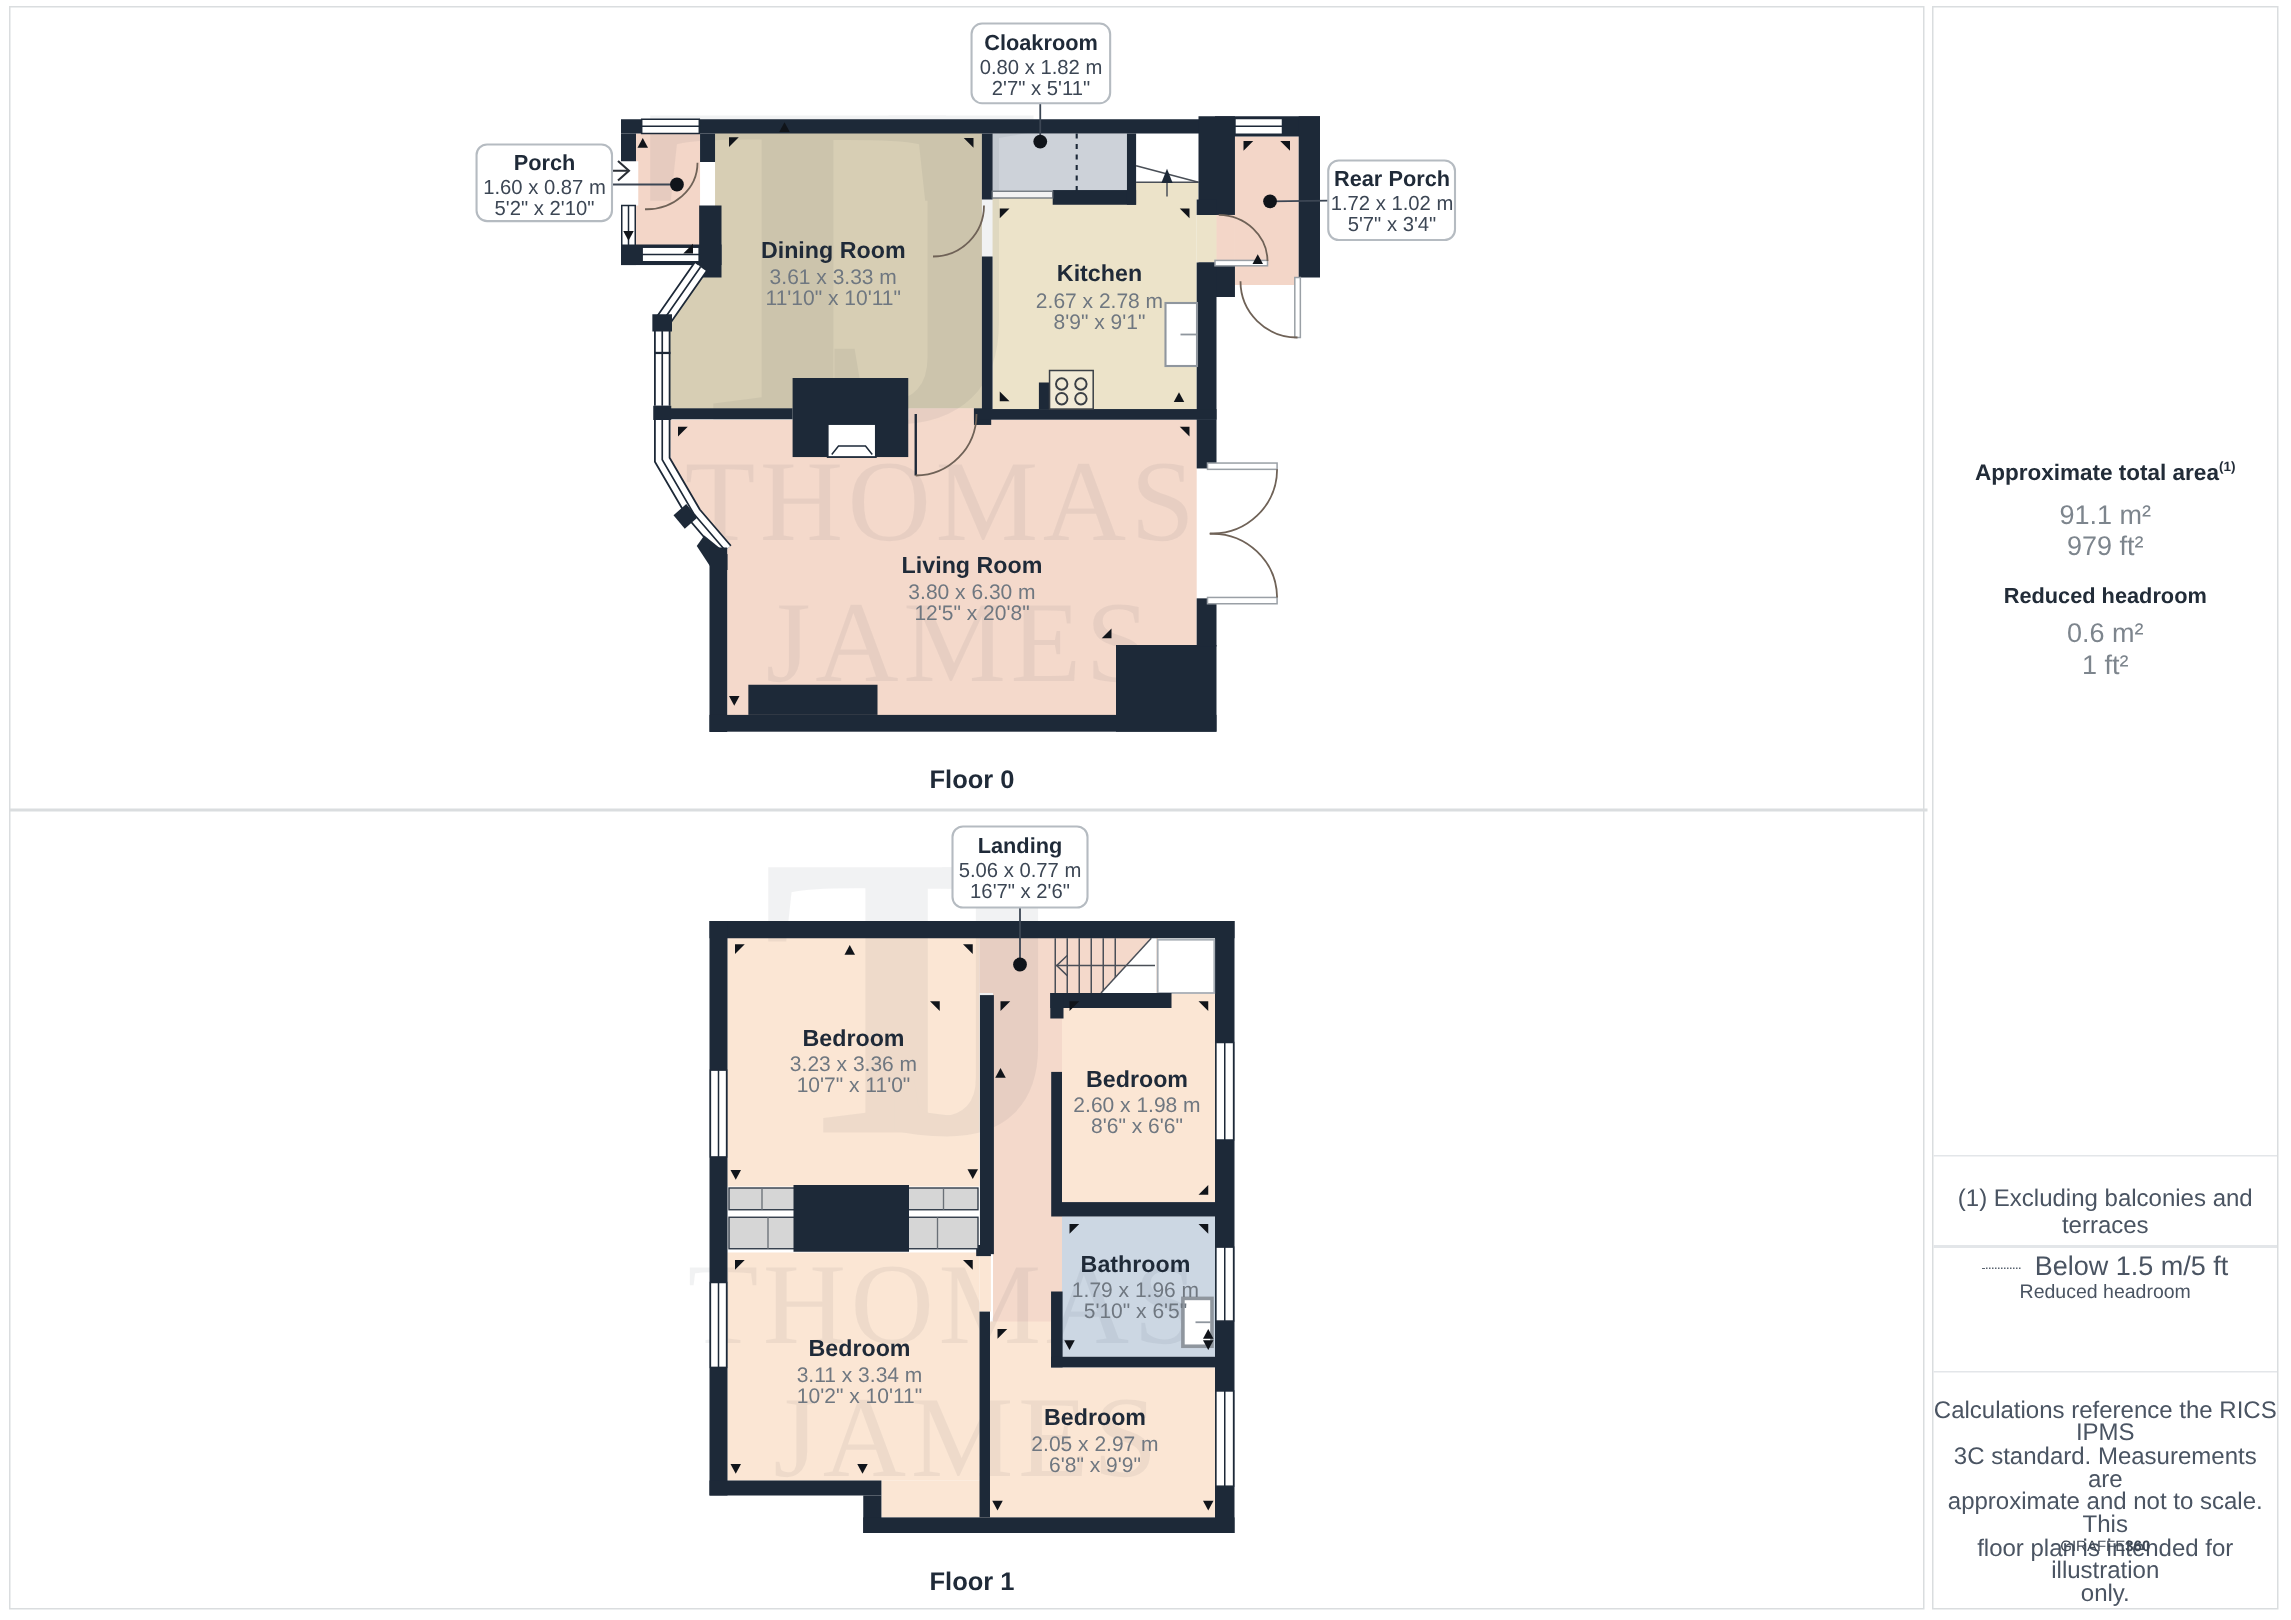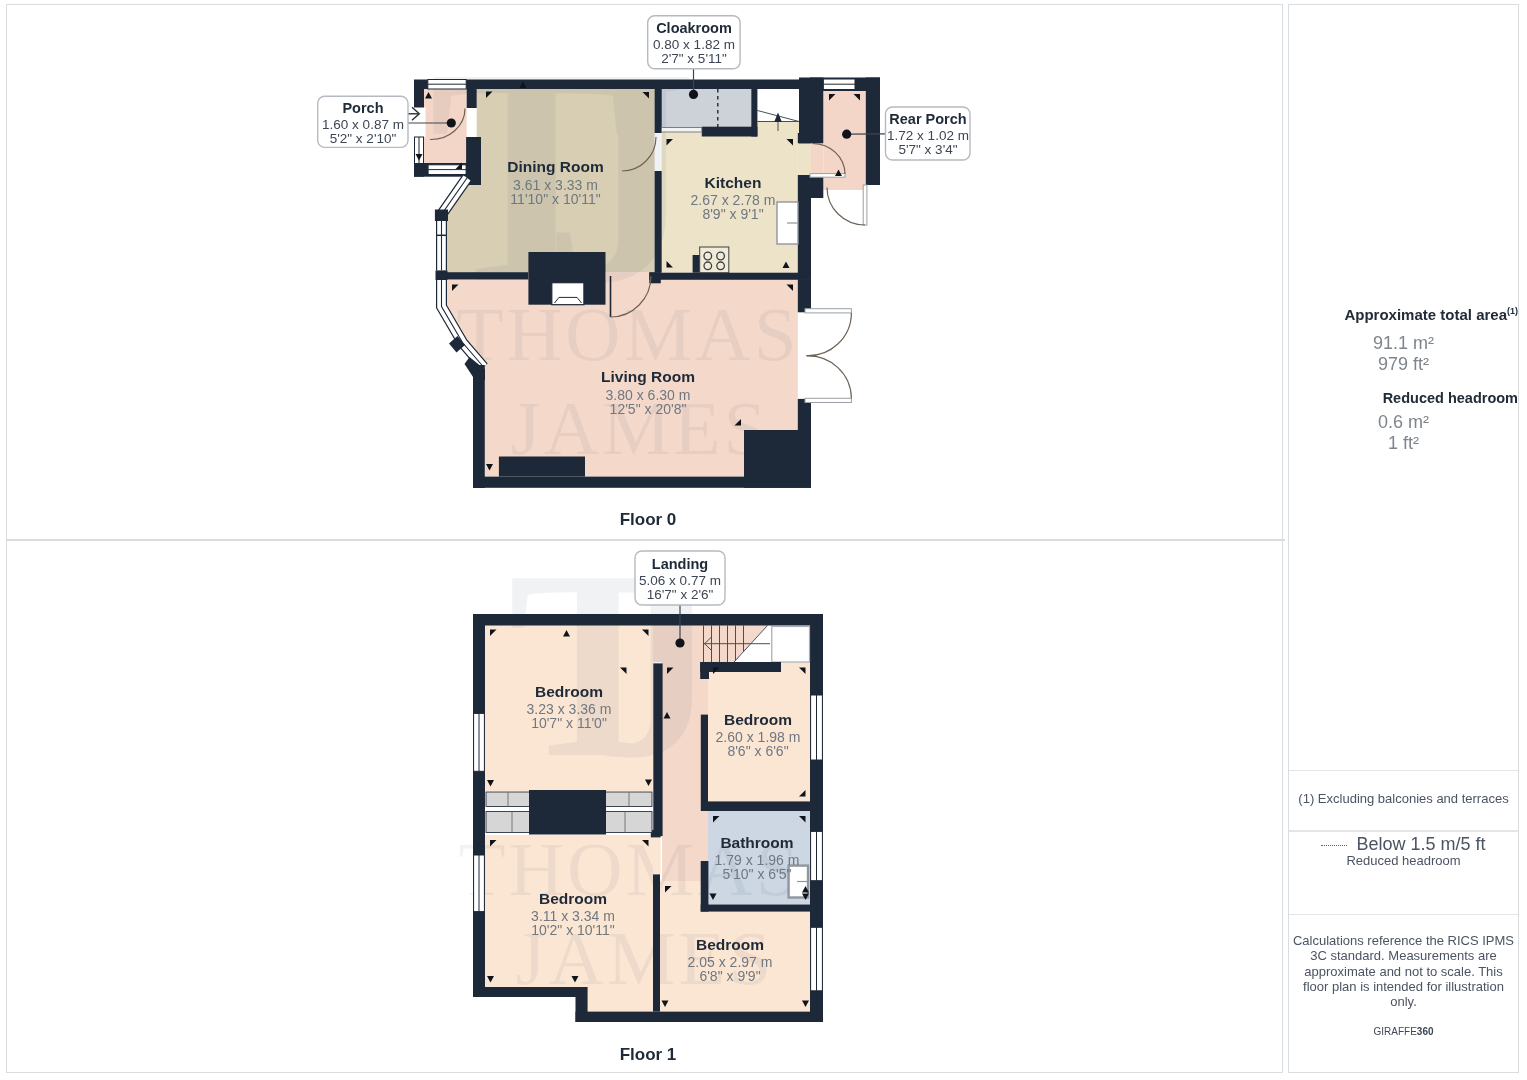--- a/index.html
+++ b/index.html
@@ -3,22 +3,22 @@
 <meta charset="utf-8">
 <style>
   html,body{margin:0;padding:0;background:#fff;width:1527px;height:1080px;overflow:hidden;
     font-family:"Liberation Sans", sans-serif;}
   .abs{position:absolute;}
   #mainpanel{left:6px;top:4px;width:1277px;height:1069px;border:1.5px solid #dadddf;box-sizing:border-box;}
   #floordiv{left:6px;top:539px;width:1279px;height:1.5px;background:#dadddf;}
   #sidepanel{left:1288px;top:4px;width:231px;height:1069px;border:1.5px solid #dadddf;box-sizing:border-box;}
   .sline{left:1289px;width:229px;height:1.5px;background:#e3e6e9;}
   .sbtxt{left:1289px;width:229px;text-align:center;color:#7d858d;font-size:18px;}
-  .sbhead{left:1289px;width:229px;text-align:right;color:#222c38;font-weight:bold;font-size:15px;}
-  .sbsmall{left:1289px;width:229px;text-align:center;color:#4a5462;font-size:13px;}
+  .sbhead{left:1289px;width:229px;text-align:center;color:#222c38;font-weight:bold;font-size:15px;}
+  .sbsmall{left:1289px;width:229px;text-align:center;color:#4a5462;font-size:16px;}
 </style>
 </head>
 <body>
 
 <div class="abs" id="mainpanel"></div>
 
 <div class="abs" id="floordiv"></div>
 
 <div class="abs" id="sidepanel"></div>
 

